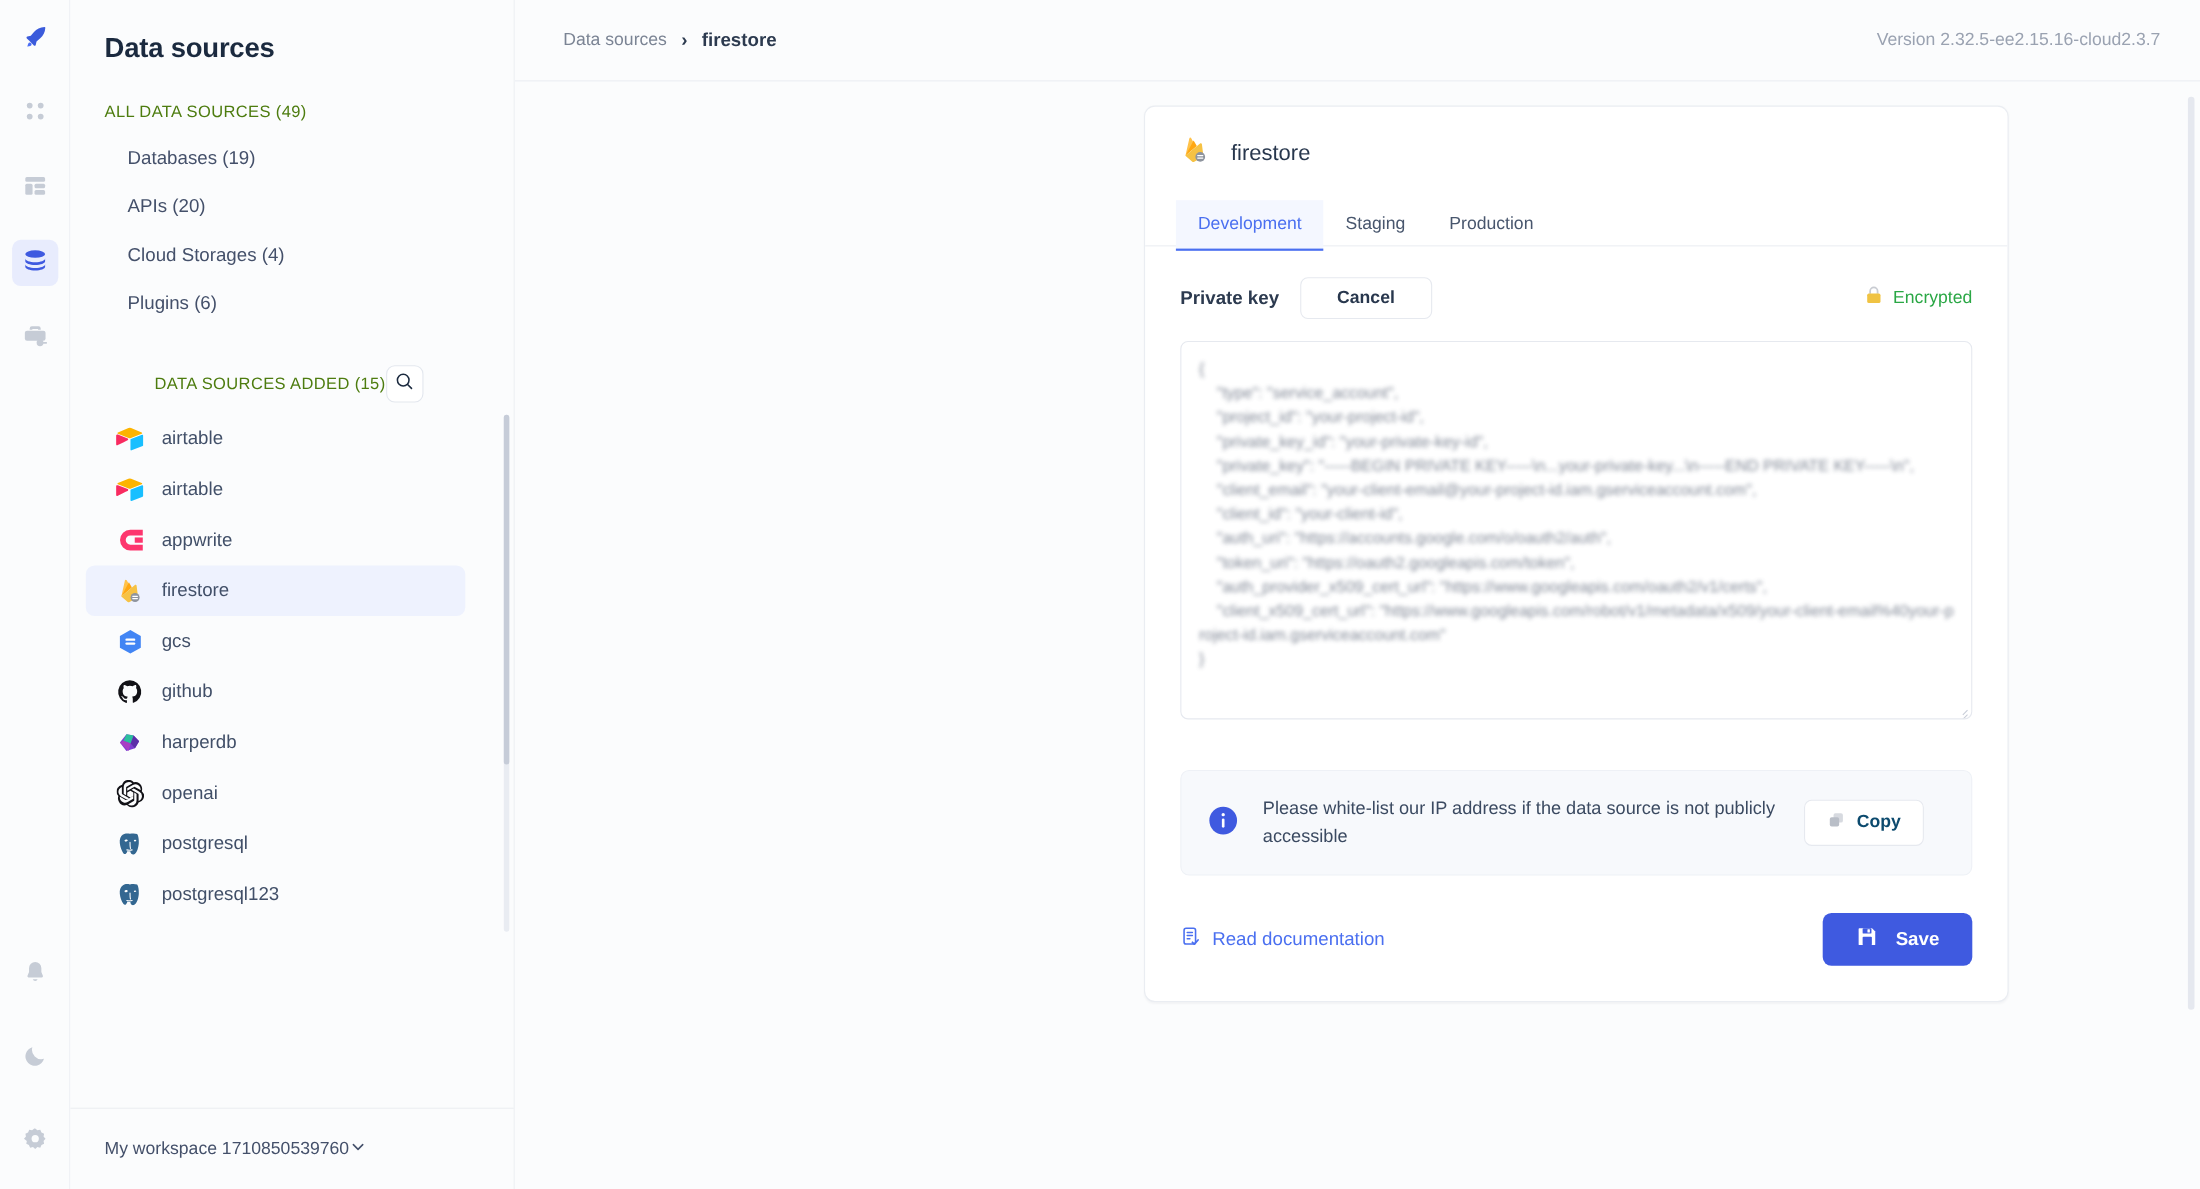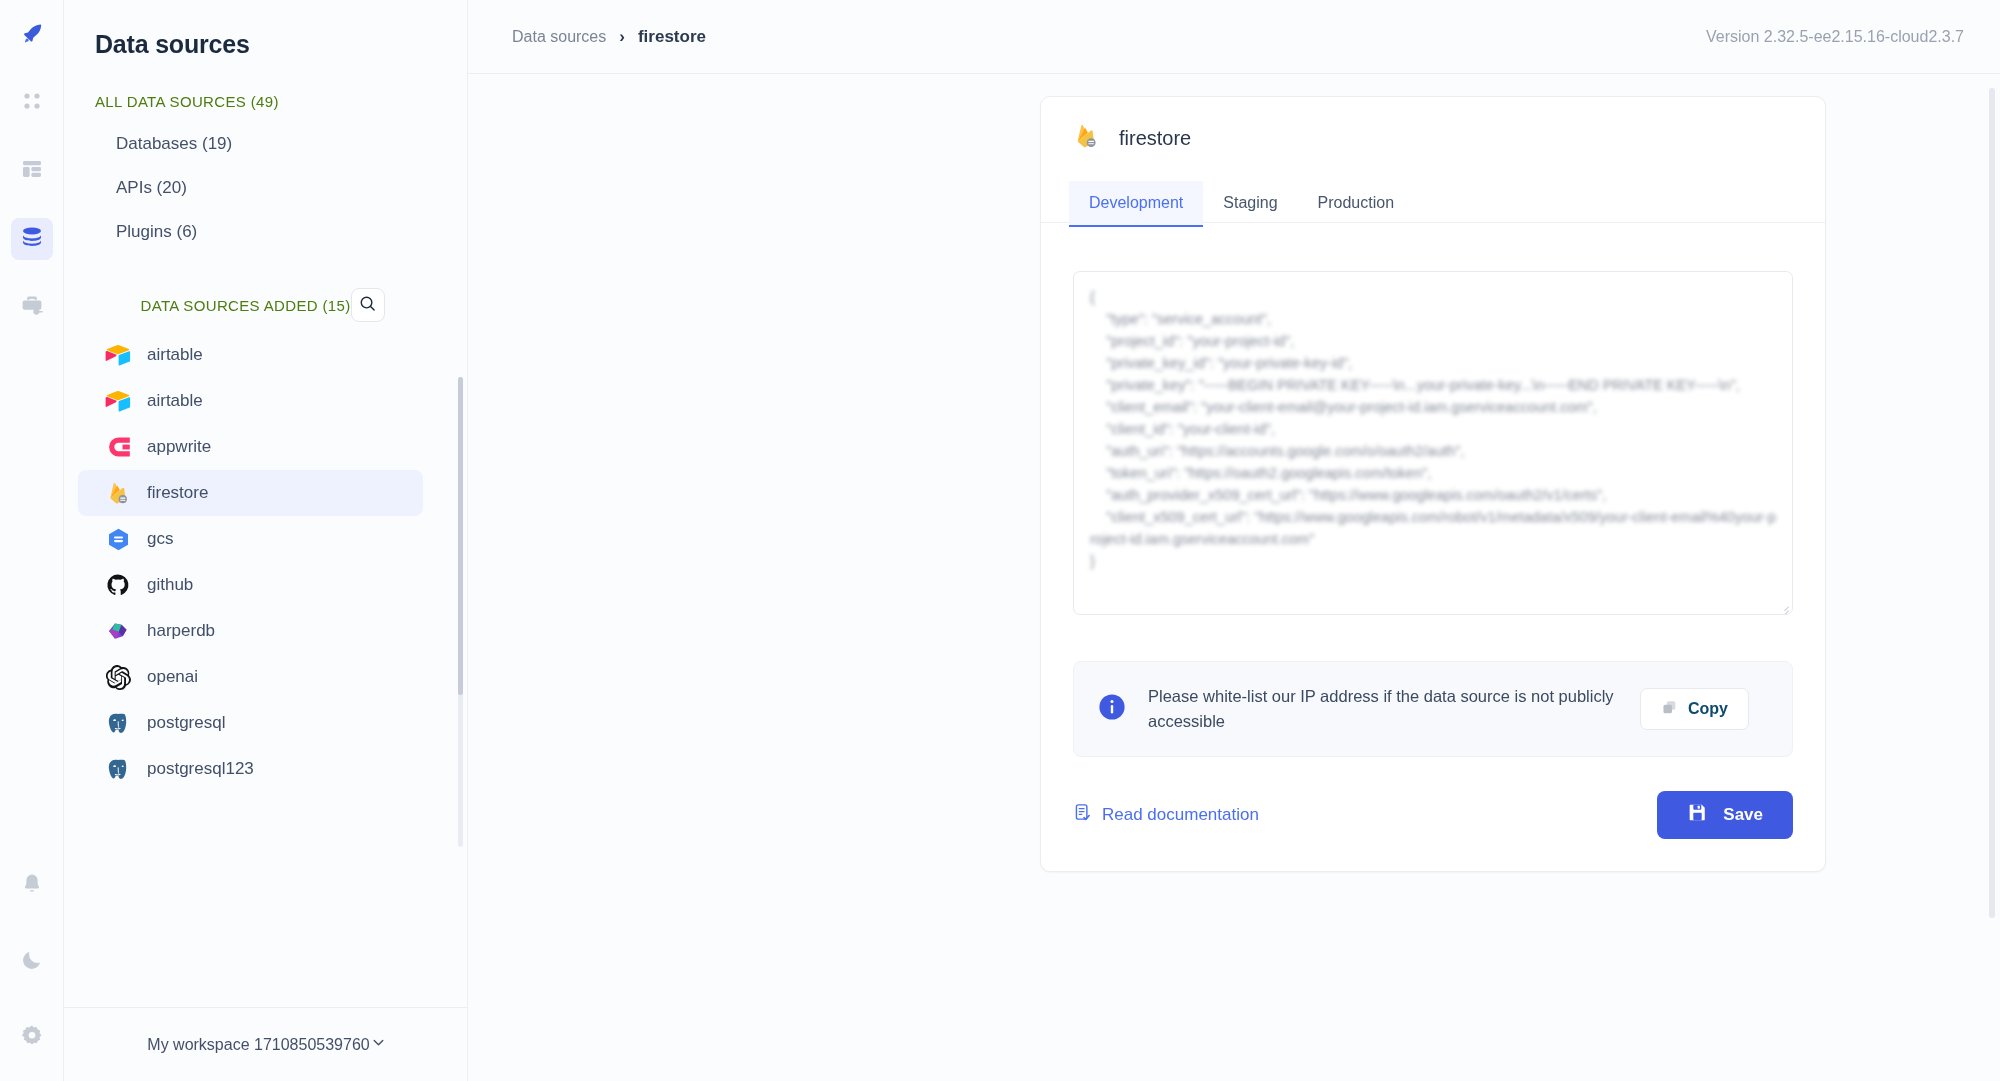--- a/index.html
+++ b/index.html
@@ -79,21 +79,21 @@
     position: absolute; right: 4px; top: 318px; width: 5px; height: 470px;
     background: #e9ecf2; border-radius: 3px;
   }
   .sb-thumb {
     position: absolute; right: 4px; top: 318px; width: 5px; height: 318px;
     background: #c6ccd8; border-radius: 3px;
   }
 
   .workspace-bar {
     height: 74px; border-top: 1px solid #eceef2;
-    display: flex; align-items: center; justify-content: center;
+    display: flex; align-items: center; justify-content: flex-start;
     padding: 0 28px 0 31px; cursor: pointer; flex: 0 0 74px;
   }
   .workspace-name { font-size: 16px; color: #44506a; }
 
   
   .main { flex: 1 1 auto; height: 1081px; background: #fbfcfd; position: relative; overflow: hidden; }
   .topbar {
     height: 74px; background: #fbfcfd;
     border-bottom: 1px solid #eceef2;
     display: flex; align-items: center; justify-content: space-between;
@@ -293,20 +293,21 @@
   </div>
 
   <div class="sidebar">
     <div class="sidebar-title">Data sources</div>
 
     <div class="sidebar-scroll">
       <div class="section-label">ALL DATA SOURCES (49)</div>
       <div class="cat-list">
         <div class="cat-item">Databases (19)</div>
         <div class="cat-item">APIs (20)</div>
+        <div class="cat-item">Cloud Storages (4)</div>
         <div class="cat-item">Plugins (6)</div>
       </div>
 
       <div class="added-head">
         <div class="section-label">DATA SOURCES ADDED (15)</div>
         <div class="search-btn">
           <span>
             <svg width="17" height="17" viewBox="0 0 18 18" fill="none">
               <circle cx="8" cy="8" r="5.6" stroke="#1b2a3f" stroke-width="1.5"></circle>
               <path d="M12.2 12.2 16 16" stroke="#1b2a3f" stroke-width="1.5" stroke-linecap="round"></path>
@@ -469,20 +470,35 @@
           </div>
 
           <div class="tabs">
             <div class="tab active">Development</div>
             <div class="tab">Staging</div>
             <div class="tab">Production</div>
           </div>
         </div>
 
         <div class="card-body">
+          <div class="field-row">
+            <div class="field-left">
+              <span class="field-label">Private key</span>
+              <button class="cancel-btn">Cancel</button>
+            </div>
+            <div class="encrypted">
+              <span>
+                <svg width="17" height="19" viewBox="0 0 18 20">
+                  <path d="M5.4 8.4V6a3.6 3.6 0 0 1 7.2 0v2.4" stroke="#c9ccd2" stroke-width="1.7" fill="none"></path>
+                  <rect x="2.6" y="8.3" width="12.8" height="9.1" rx="1.6" fill="#F0C343"></rect>
+                </svg>
+              </span>
+              <span class="encrypted-text">Encrypted</span>
+            </div>
+          </div>
 
           <div class="keybox">
             <div class="keytext">{
     "type": "service_account",
     "project_id": "your-project-id",
     "private_key_id": "your-private-key-id",
     "private_key": "-----BEGIN PRIVATE KEY-----\n...your-private-key...\n-----END PRIVATE KEY-----\n",
     "client_email": "your-client-email@your-project-id.iam.gserviceaccount.com",
     "client_id": "your-client-id",
     "auth_uri": "https://accounts.google.com/o/oauth2/auth",

